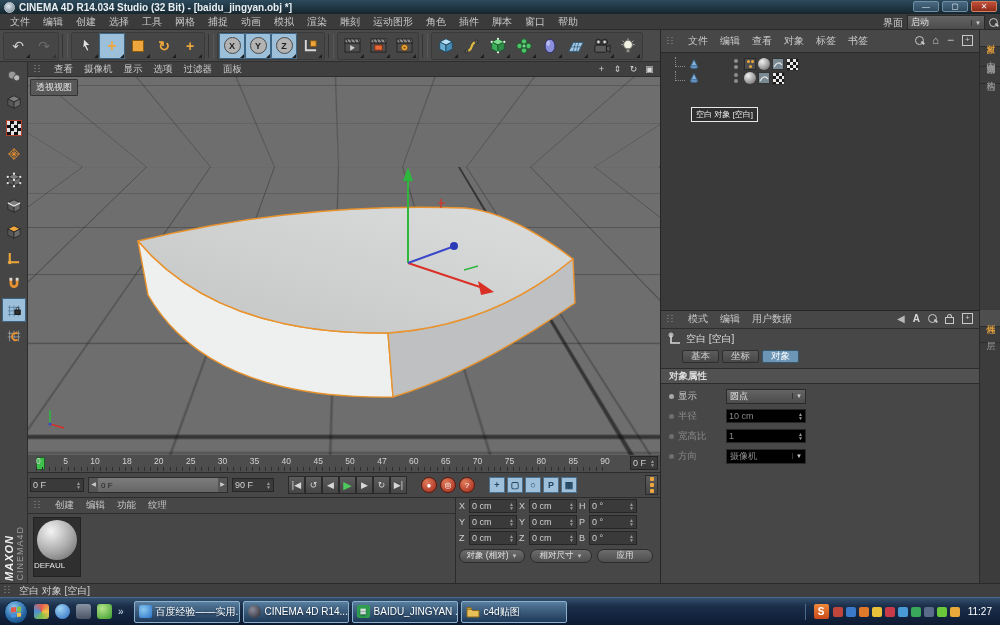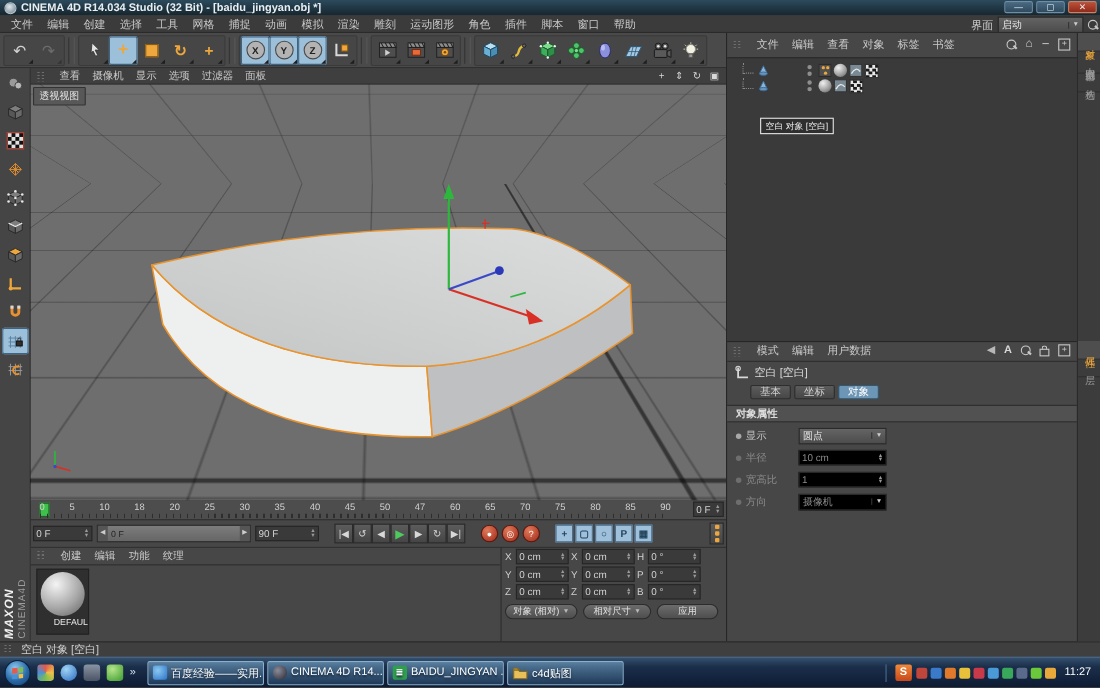--- a/index.html
+++ b/index.html
@@ -92,21 +92,21 @@
   .bk{width:16px;height:16px;display:flex;align-items:center;justify-content:center;background:#9ec0da;
     border:1px solid #4a7090;color:#23455e;font-size:9px;font-weight:bold;box-sizing:border-box}
   #tl-opts{margin-left:auto;width:13px;height:20px;background:linear-gradient(#5c5c5c,#454545);border:1px solid #2a2a2a;
     display:flex;flex-direction:column;align-items:center;justify-content:center;gap:2px}
   #tl-opts i{width:4px;height:4px;background:#eda73c;border-radius:1px}
   
   #materials{position:absolute;left:28px;top:497px;width:427px;height:86px;background:#474747;border-top:1px solid #2c2c2c;box-sizing:border-box}
   .pmenu{height:15px;display:flex;align-items:center;gap:12px;font-size:9.5px;color:#c9c9c9;padding-left:6px;border-bottom:1px solid #2e2e2e}
   .grip{width:7px;height:9px;margin-right:2px;background:repeating-linear-gradient(to bottom,#6e6e6e 0 1px,transparent 1px 3px),
         repeating-linear-gradient(to bottom,#6e6e6e 0 1px,transparent 1px 3px);background-size:2px 100%,2px 100%;background-position:0 0,4px 0;background-repeat:no-repeat}
-  #mat-item{position:absolute;left:5px;top:19px;width:46px;height:58px;background:#2f2f2f;border:1px solid #222;text-align:right}
+  #mat-item{position:absolute;left:5px;top:19px;width:46px;height:58px;background:#2f2f2f;border:1px solid #222;text-align:left}
   #mat-ball{width:40px;height:40px;margin:2px auto 0;border-radius:50%;
     background:radial-gradient(circle at 35% 28%,#f4f4f4,#a8a8a8 55%,#5e5e5e)}
   #mat-name{font-size:8px;color:#e8e8e8;display:block;margin-top:1px;white-space:nowrap;overflow:hidden}
   
   #coords{position:absolute;left:455px;top:497px;width:205px;height:86px;background:#474747;border-top:1px solid #2c2c2c;
     border-left:1px solid #2c2c2c;box-sizing:border-box;font-size:9px}
   #coord-head{display:flex;align-items:center;height:14px;color:#d2d2d2;gap:0;padding-left:4px}
   #coord-head span{font-weight:bold}
   #coord-head span:nth-child(2){width:70px}#coord-head span:nth-child(3){width:72px}
   .crow{display:flex;align-items:center;gap:2px;padding:1px 3px}
@@ -646,21 +646,21 @@
       <span class="stp">
           <span>▲</span>
           <span>▼</span>
         </span>
     </span>
     <span id="scrub">
       <span class="shandle">◀</span>
       <span style="flex:1;padding-left:3px">0 F</span>
       <span class="shandle">▶</span>
     </span>
-    <span class="fld" style="width:58px">
+    <span class="fld" style="width:42px">
       <span>90 F</span>
       <span class="stp">
           <span>▲</span>
           <span>▼</span>
         </span>
     </span>
     <span style="width:6px"></span>
     <span id="tp-group" style="display:flex">
         <button class="tp">
           <span>|◀</span>

